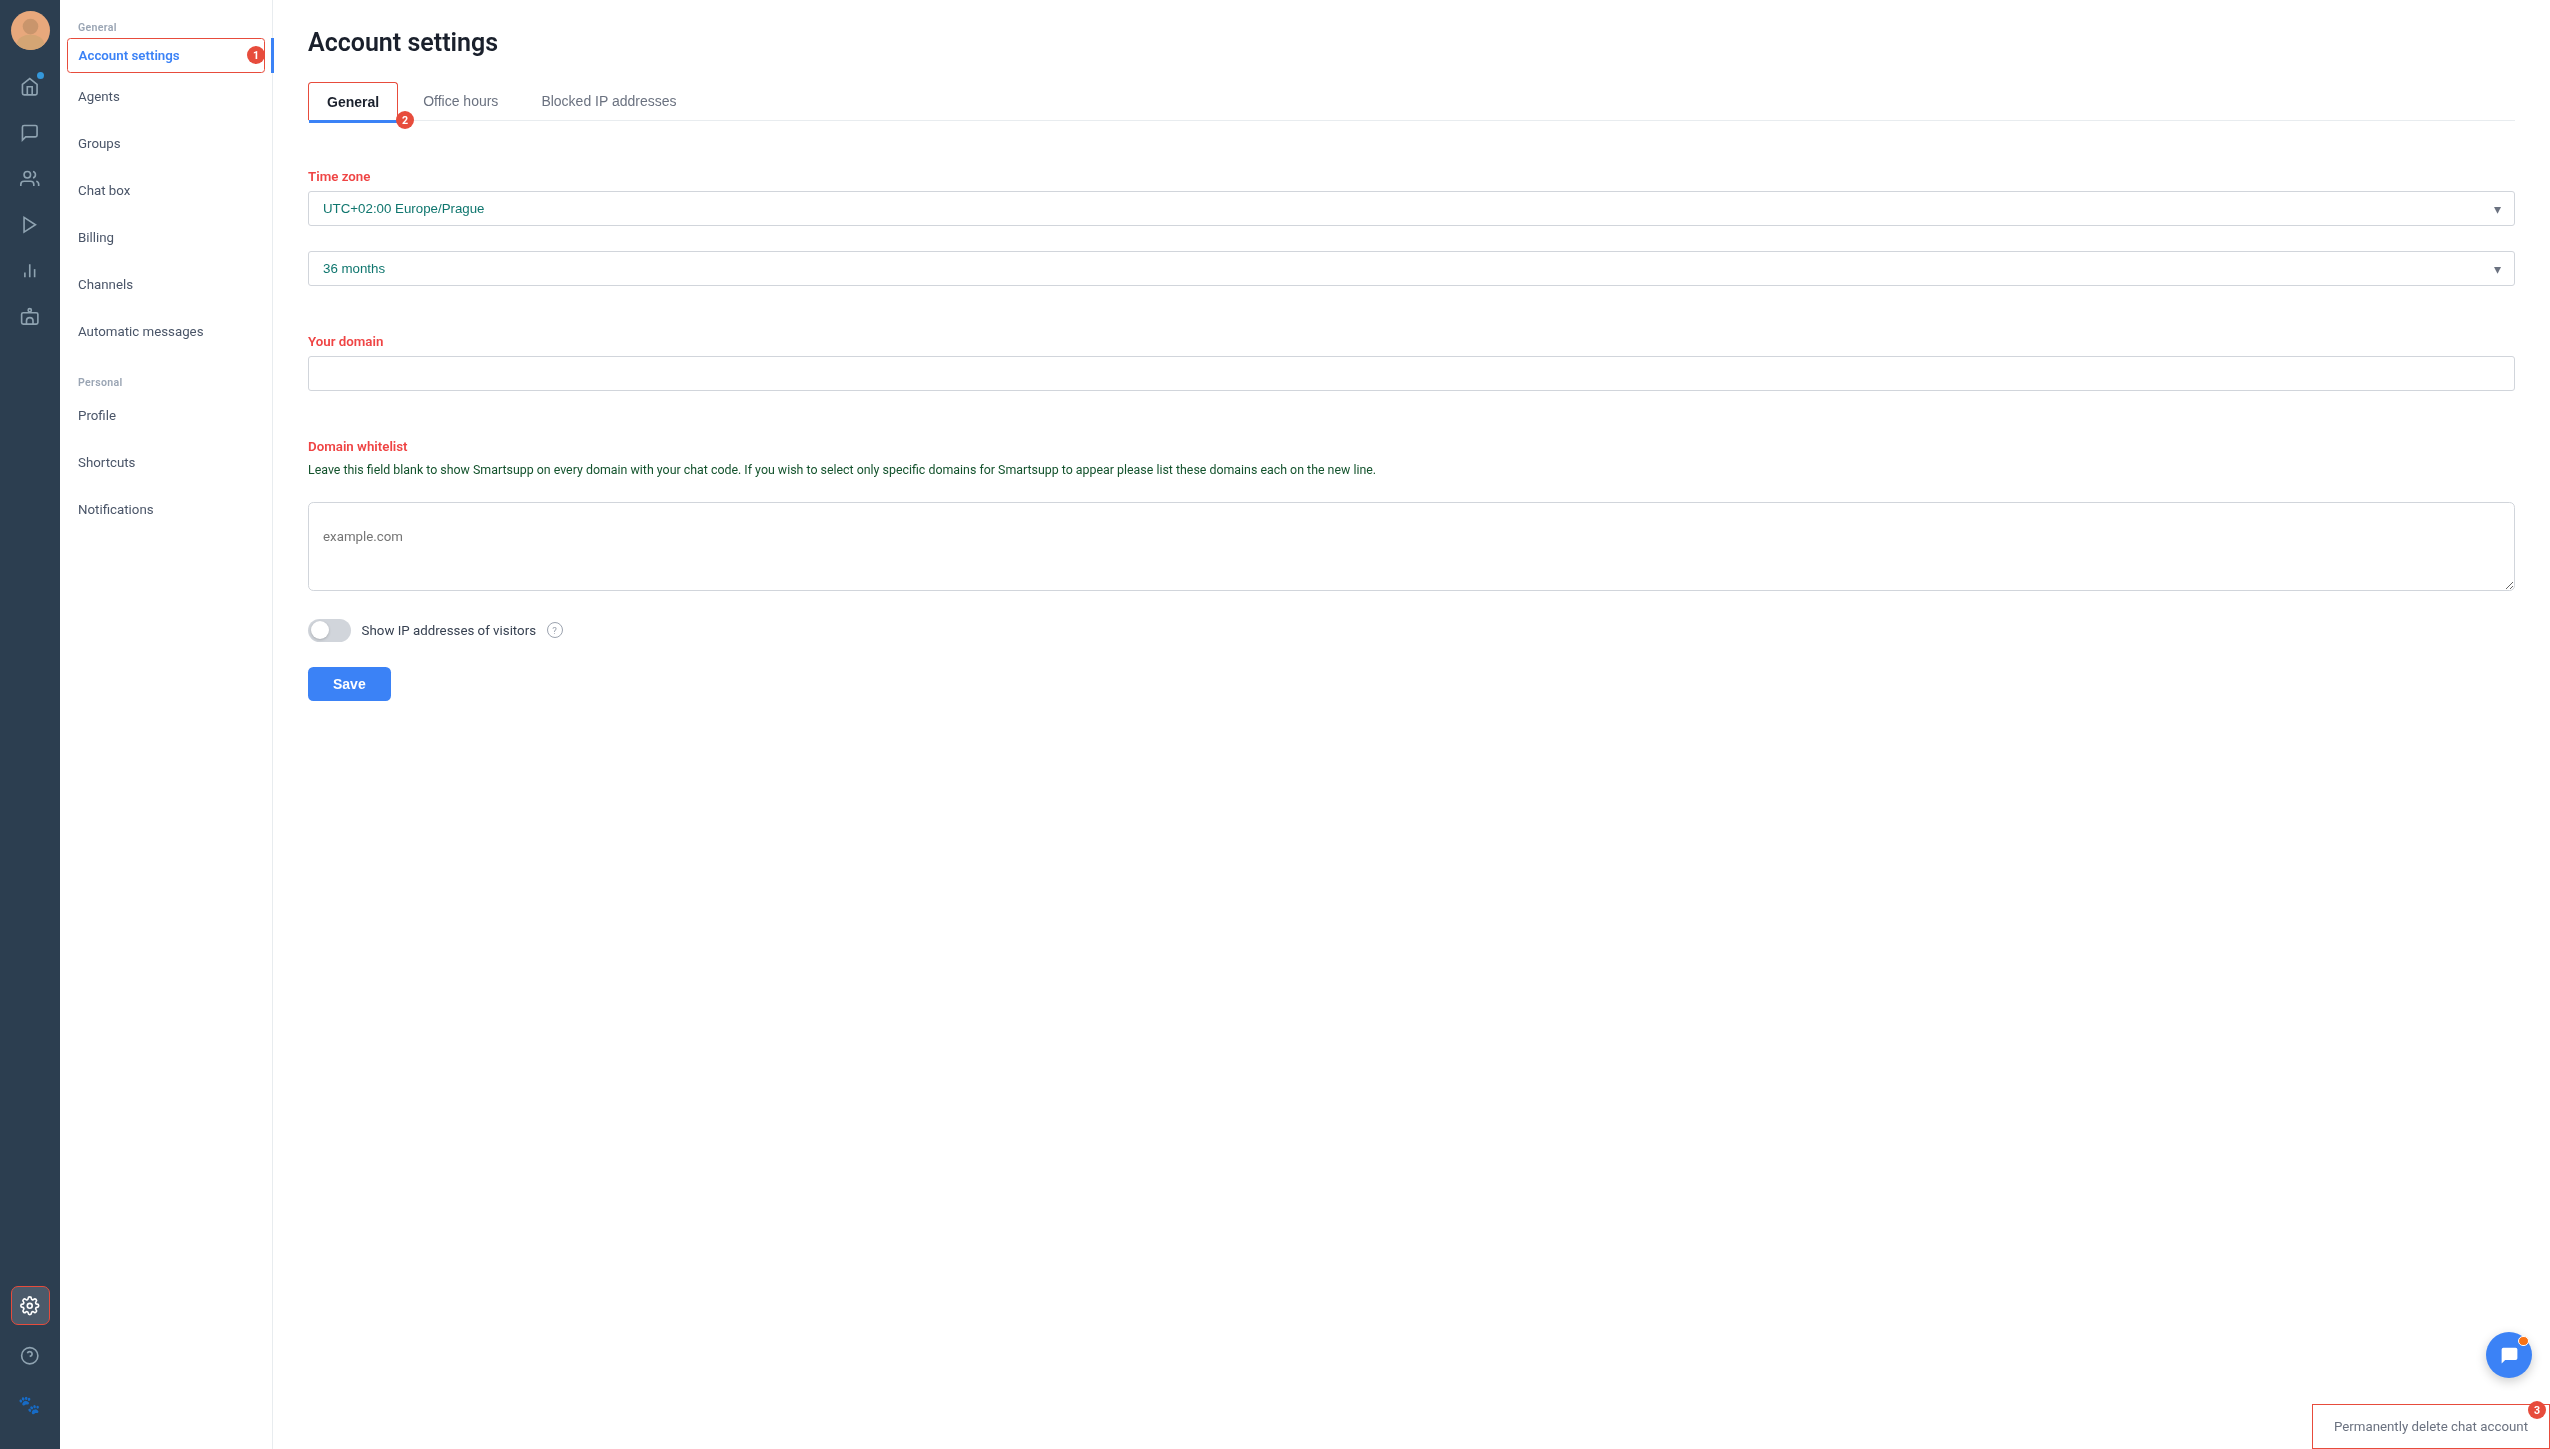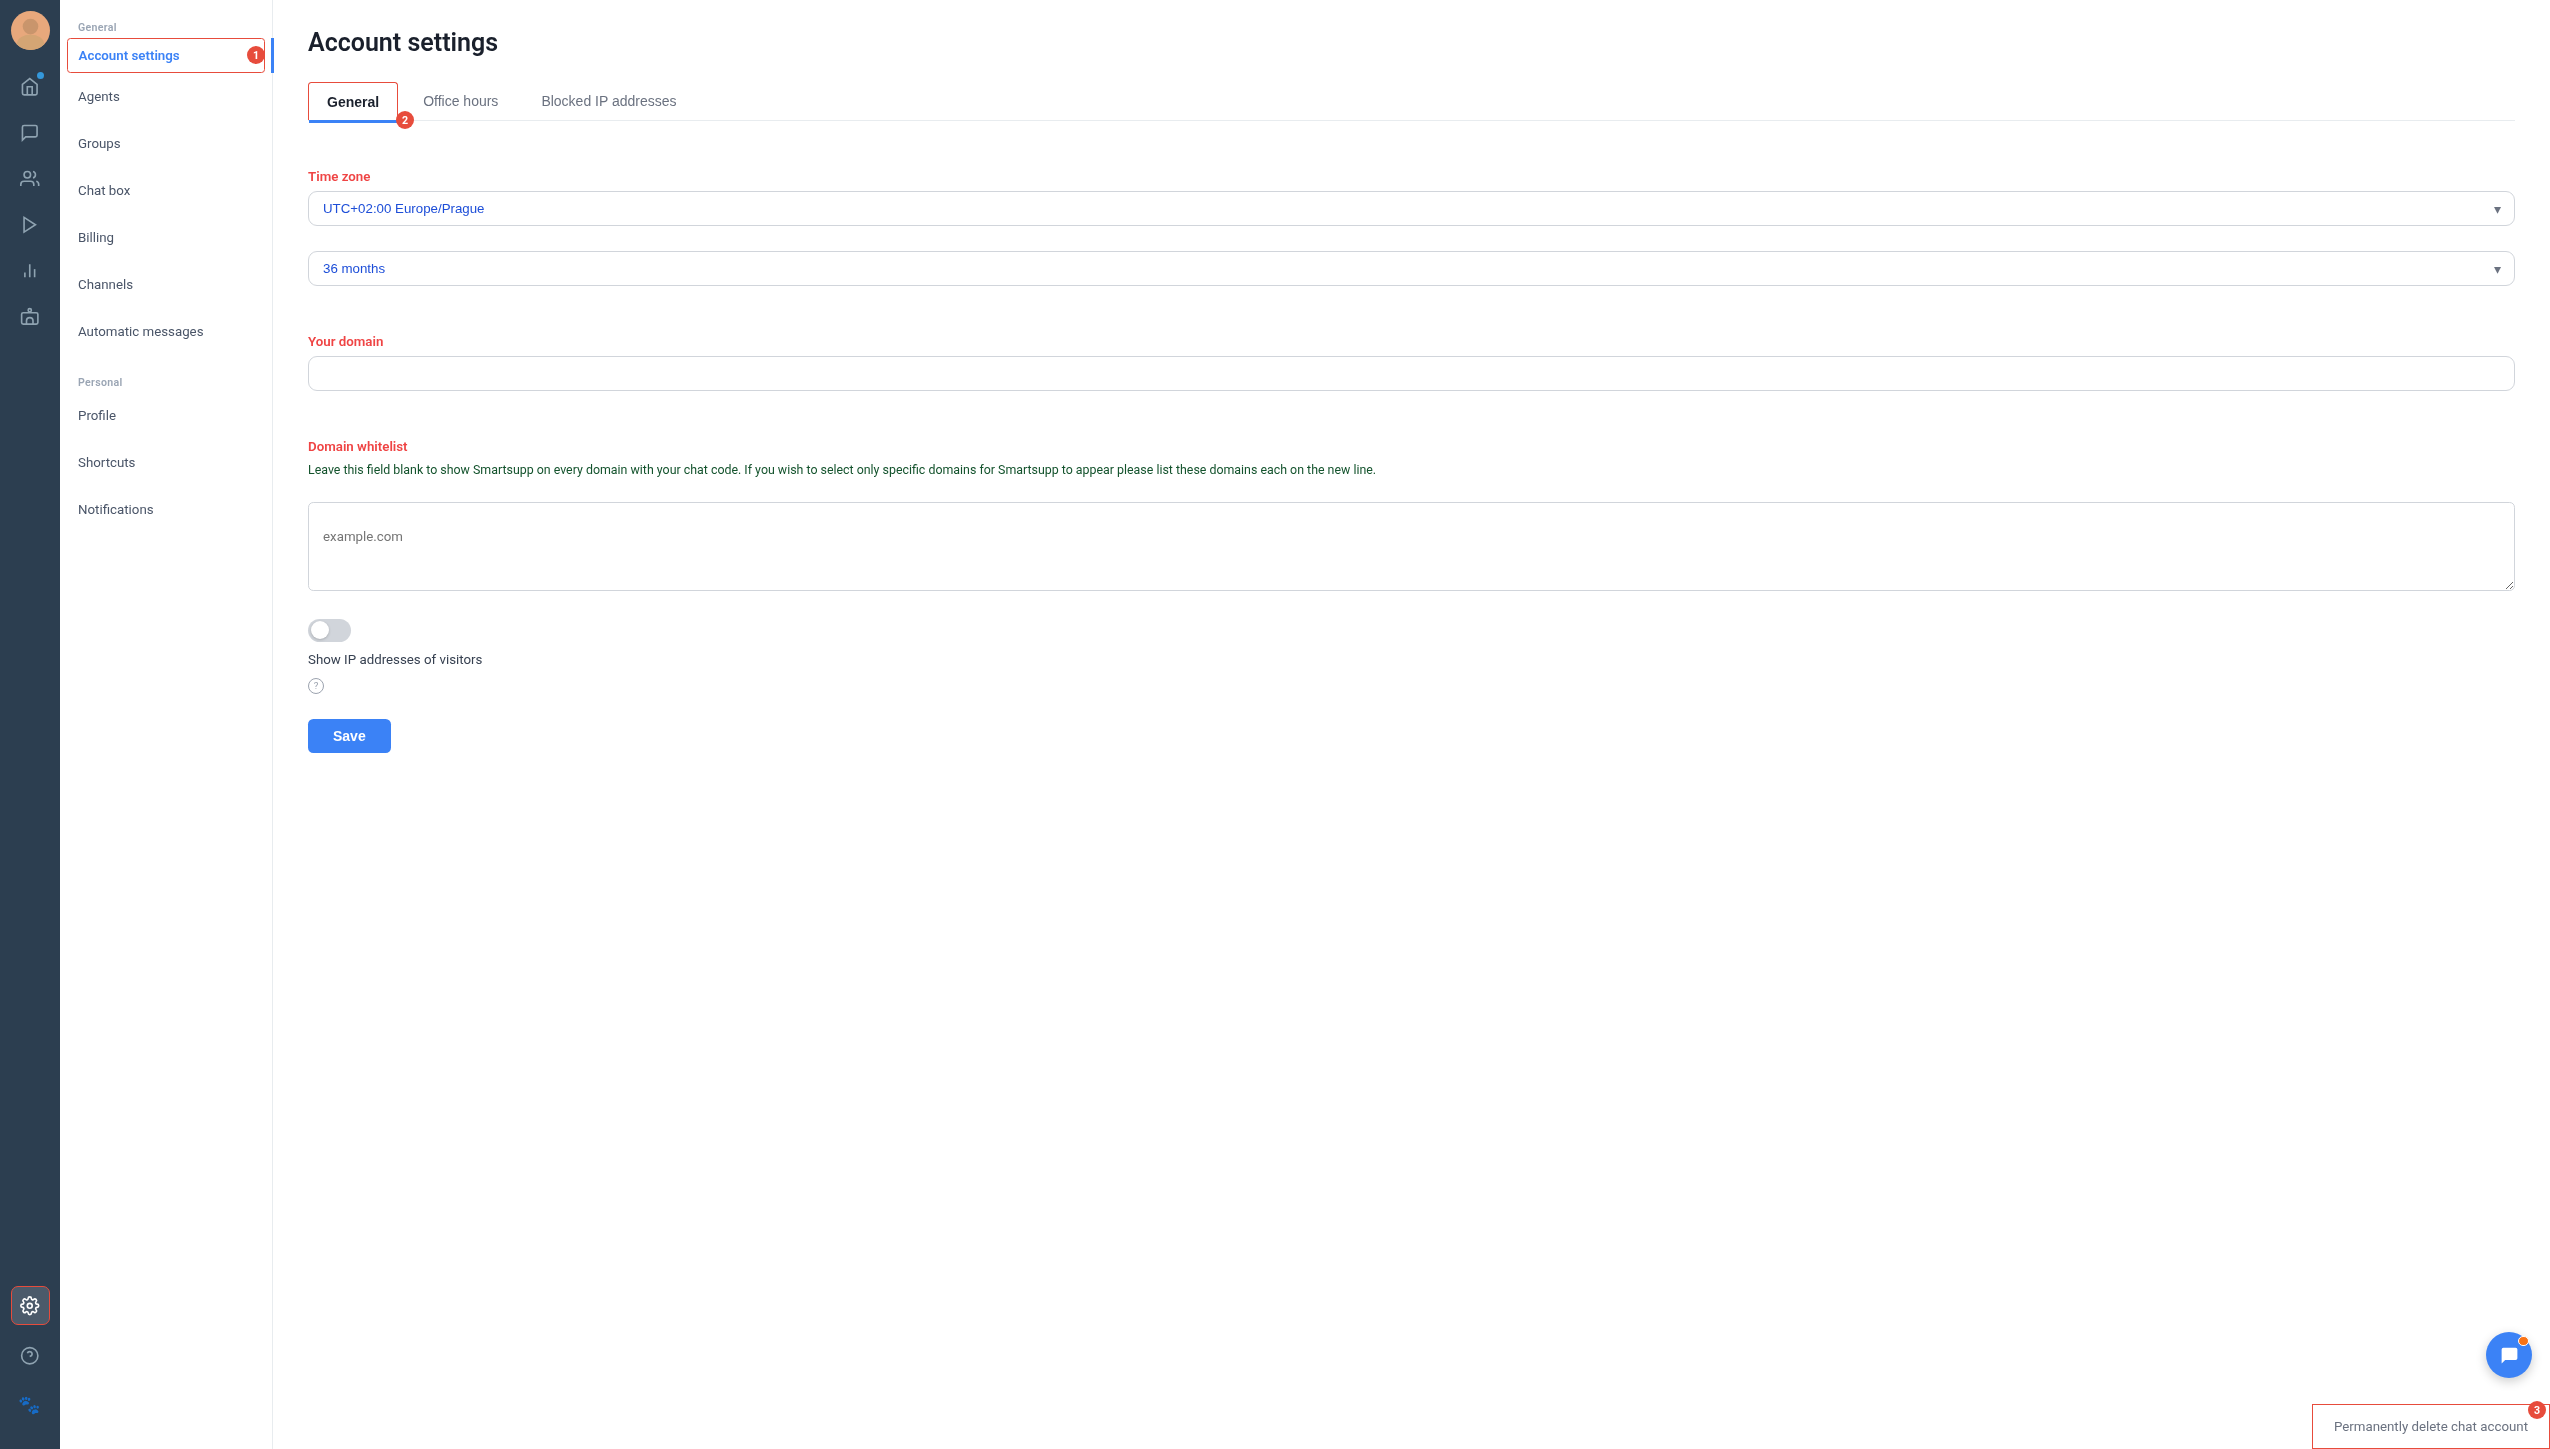--- a/index.html
+++ b/index.html
@@ -64,33 +64,33 @@
       color: #1a202c; font-weight: 600; border: 1.8px solid #e74c3c; border-bottom: none; border-radius: 3.5px 3.5px 0 0; background: #fff;
     }
     .tab.active::after {
       content: ''; position: absolute; bottom: -2.7px; left: 0; right: 0; height: 2.7px; background: #3b82f6;
     }
 
     
     .form-section { margin-bottom: 25px; }
     .form-label { font-size: 13.3px; font-weight: 600; color: #ef4444; margin-bottom: 7px; display: block; margin-top: 48px; }
     .form-select, .form-input {
-      width: 100%; padding: 9px 14px; border: 0.9px solid #d1d5db; border-radius: 9px; font-size: 13.3px; color: #1d4ed8; background: #fff; appearance: none;
+      width: 100%; padding: 9px 14px; border: 0.9px solid #d1d5db; border-radius: 3px; font-size: 13.3px; color: #0f766e; background: #fff; appearance: none;
     }
     .select-wrapper { position: relative; }
     .select-wrapper::after {
       content: '▾'; position: absolute; right: 14px; top: 50%; transform: translateY(-50%); color: #6b7280; pointer-events: none; font-size: 14px;
     }
     .form-textarea {
       width: 100%; padding: 26px 14px; border: 0.9px solid #d1d5db; border-radius: 5.3px; font-size: 13.3px; color: #9ca3af; background: #fff; min-height: 89px; resize: vertical; font-family: inherit;
     }
     .domain-description { font-size: 12.4px; color: #14532d; margin-bottom: 22px; line-height: 1.5; }
 
     
-    .toggle-row { display: flex; gap: 10.6px; margin-bottom: 25px; flex-direction: column; }
+    .toggle-row { display: flex; align-items: center; gap: 10.6px; margin-bottom: 25px; }
     .toggle {
       width: 43px; height: 23px; background: #d1d5db; border-radius: 11.5px; position: relative; cursor: pointer; flex-shrink: 0;
     }
     .toggle::after {
       content: ''; position: absolute; width: 18px; height: 18px; background: #fff; border-radius: 50%; top: 2.7px; left: 2.7px; transition: left 0.2s; box-shadow: 0 0.9px 2.7px rgba(0,0,0,0.2);
     }
     .toggle-label { font-size: 13.3px; color: #374151; }
     .help-icon {
       width: 16px; height: 16px; border-radius: 50%; border: 1.3px solid #9ca3af; display: inline-flex; align-items: center; justify-content: center; color: #9ca3af; font-size: 9.8px; cursor: pointer;
     }

